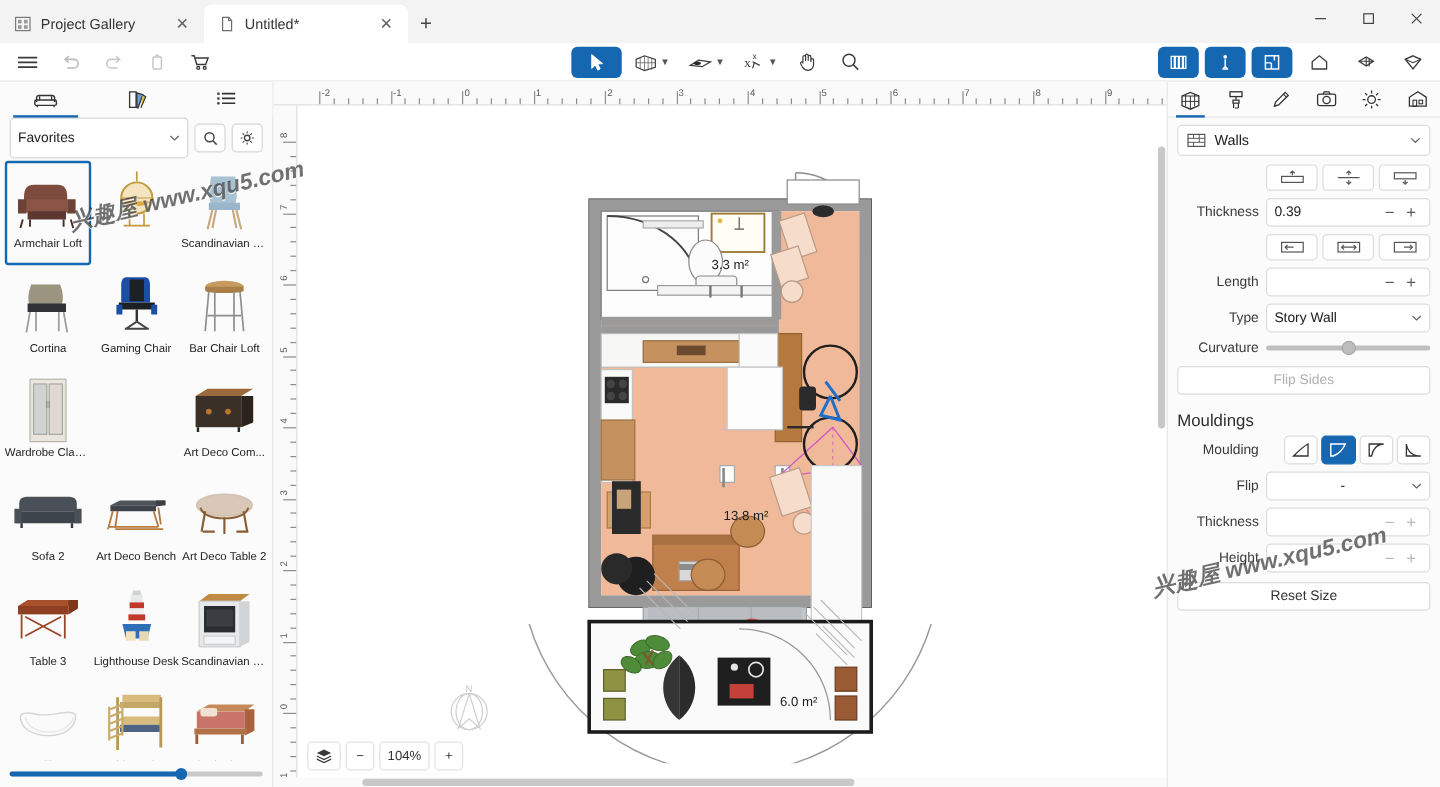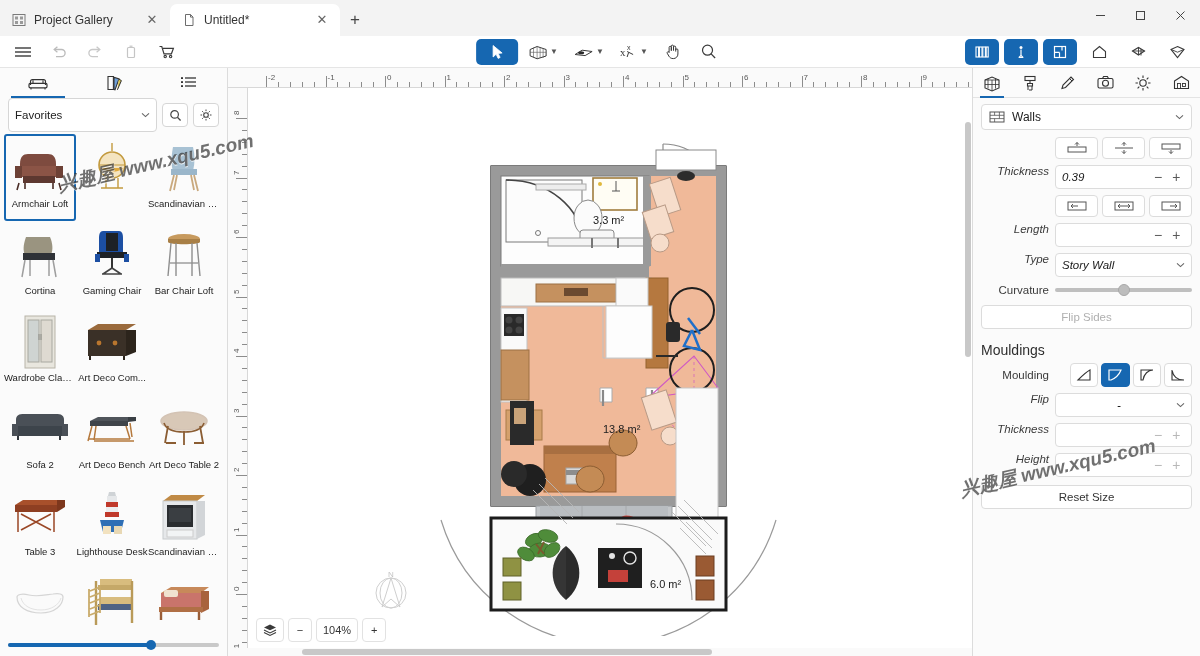--- a/index.html
+++ b/index.html
@@ -48,21 +48,21 @@
   .ltabs { height: 30px; display: flex; background: #fbfbfb; }
   .ltab { flex: 1; display: flex; align-items: center; justify-content: center; color: #3a3a3a; position: relative; }
   .ltab.on::after { content: ""; position: absolute; bottom: 0; left: 14%; right: 14%; height: 2px; background: #1667b1; }
   .lsearch { height: 34px; display: flex; align-items: center; gap: 5px; padding: 0 8px; }
   .selbox { flex: 1; height: 24px; background: #fff; border: 1px solid #d6d6d6; border-radius: 4px; display: flex;
             align-items: center; padding: 16px 6px; font-size: 11.5px; color: #222; }
   .selbox .val { flex: 1; }
   .sqbtn { width: 26px; height: 24px; border: 1px solid #d6d6d6; background: #fff; border-radius: 4px;
            display: flex; align-items: center; justify-content: center; color: #444; }
   .grid { flex: 1; overflow: hidden; padding: 2px 4px 0 4px; }
-  .grow { display: flex; }
+  .grow { display: flex; justify-content: space-between; }
   .cell { width: 72px; height: 87px; display: flex; flex-direction: column; align-items: center; padding-top: 4px; position: relative; }
   .cell.sel { border: 2px solid #1667b1; border-radius: 3px; padding-top: 2px; }
   .thumb { width: 62px; height: 60px; display: flex; align-items: center; justify-content: center; }
   .cname { font-size: 9.5px; color: #222; width: 72px; text-align: center; white-space: nowrap; overflow: hidden; text-overflow: ellipsis; }
   .lslider { height: 22px; display: flex; align-items: center; padding: 0 8px; }
   .track { flex: 1; height: 4px; background: #c9c9c9; border-radius: 2px; position: relative; }
   .track .fill { position: absolute; left: 0; top: 0; bottom: 0; width: 68%; background: #1667b1; border-radius: 2px; }
   .track .knob { position: absolute; left: 68%; top: -3px; width: 10px; height: 10px; border-radius: 50%; background: #1667b1; margin-left: -5px; }
 
   
@@ -83,21 +83,21 @@
   .hsb .thumbh { position: absolute; left: 10%; width: 55%; top: 1px; bottom: 1px; background: #c8c8c8; border-radius: 4px; }
 
   
   .right { width: 228px; background: #fbfbfb; border-left: 1px solid #dcdcdc; display: flex; flex-direction: column; }
   .rtabs { height: 30px; display: flex; align-items: center; border-bottom: 1px solid #e4e4e4; }
   .rtab { flex: 1; display: flex; align-items: center; justify-content: center; color: #333; position: relative; height: 30px; }
   .rtab.on::after { content: ""; position: absolute; bottom: 0; left: 18%; right: 18%; height: 2px; background: #1667b1; }
   .rhead { padding: 6px 8px 4px 8px; }
   .hbox { height: 26px; background: #fff; border: 1px solid #dcdcdc; border-radius: 4px; display: flex; align-items: center; gap: 7px; padding: 0 7px; }
   .hbox .htxt { flex: 1; font-size: 12px; }
-  .prow { display: flex; align-items: flex-start; padding: 3px 8px; gap: 6px; font-style: italic; }
+  .prow { display: flex; align-items: center; padding: 3px 8px; gap: 6px; }
   .plabel { width: 68px; text-align: right; font-size: 11.5px; color: #3a3a3a; flex: 0 0 68px; }
   .pfield { flex: 1; height: 24px; background: #fff; border: 1px solid #dcdcdc; border-radius: 4px;
             display: flex; align-items: center; padding: 0 6px; font-size: 11.5px; }
   .pfield .fv { flex: 1; }
   .pfield .pm { width: 18px; text-align: center; color: #5a5a5a; font-size: 14px; }
   .pfield.dis .fv, .pfield.dis .pm { color: #b8b8b8; }
   .tripbtns { flex: 1; display: flex; gap: 4px; }
   .tb3 { flex: 1; height: 22px; background: #fff; border: 1px solid #dcdcdc; border-radius: 4px;
          display: flex; align-items: center; justify-content: center; }
   .sliderrow { display: flex; align-items: center; padding: 4px 8px; gap: 6px; }

